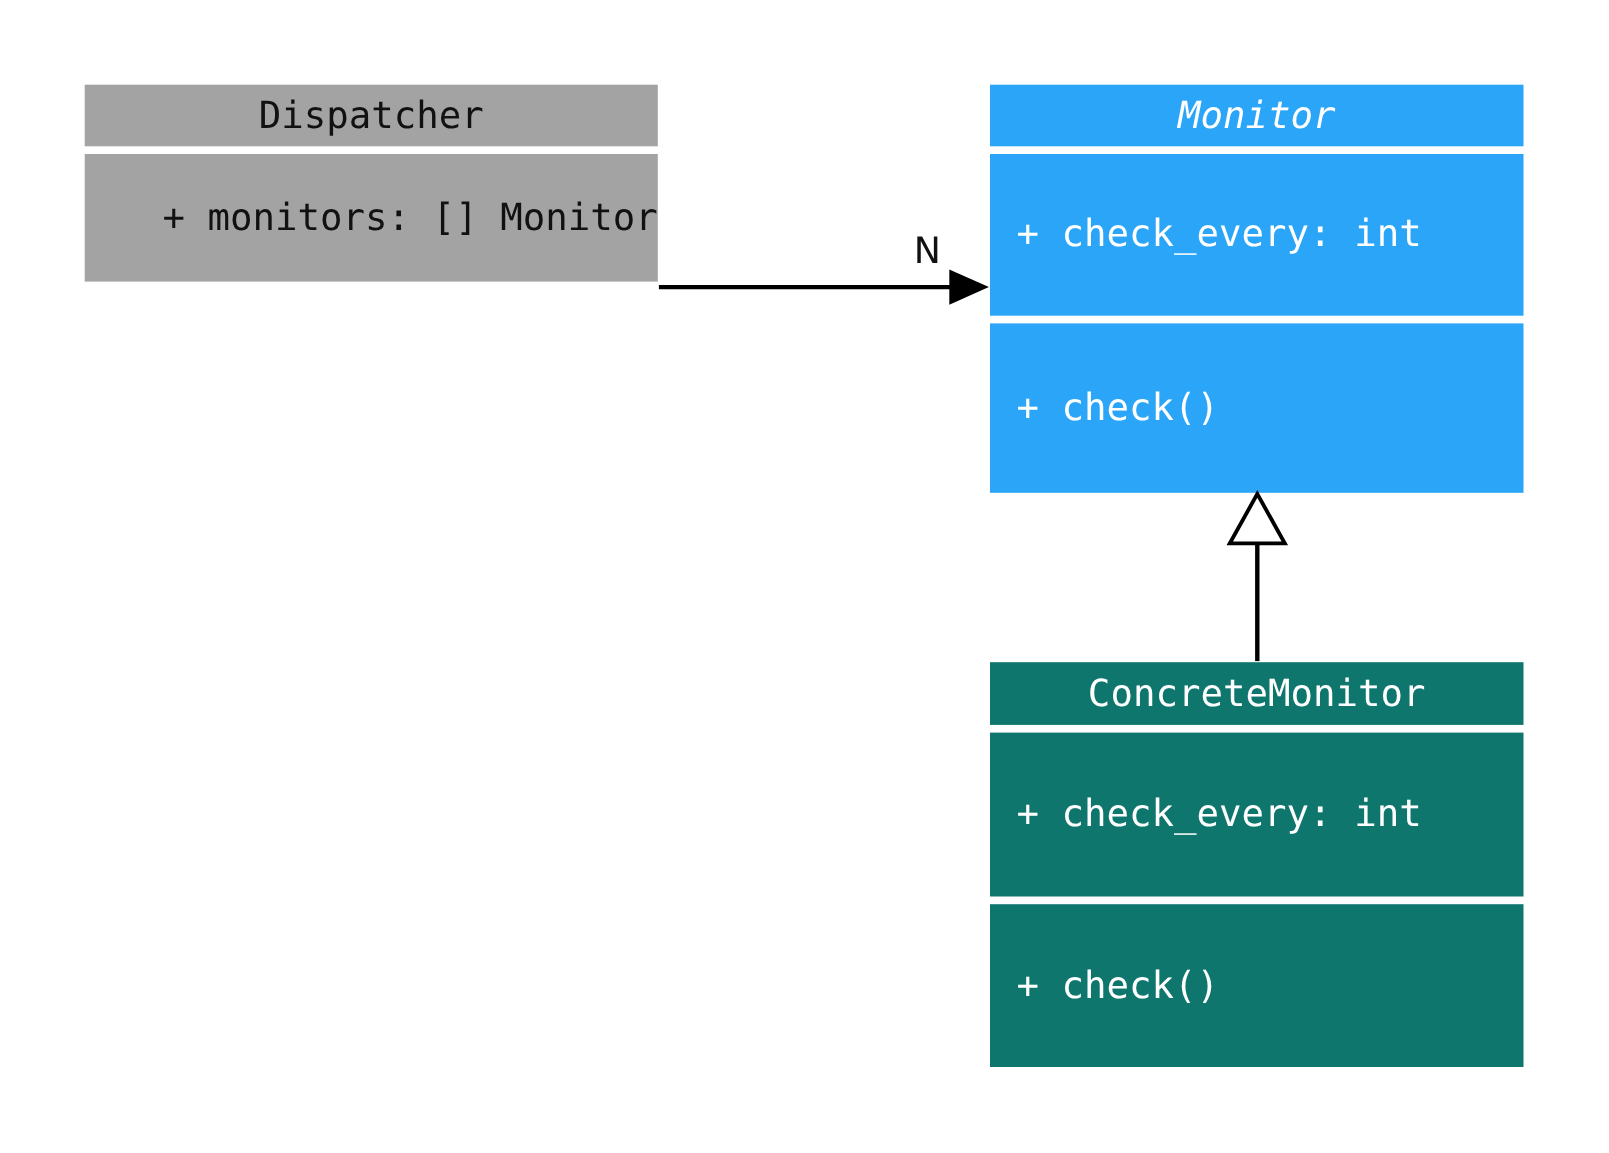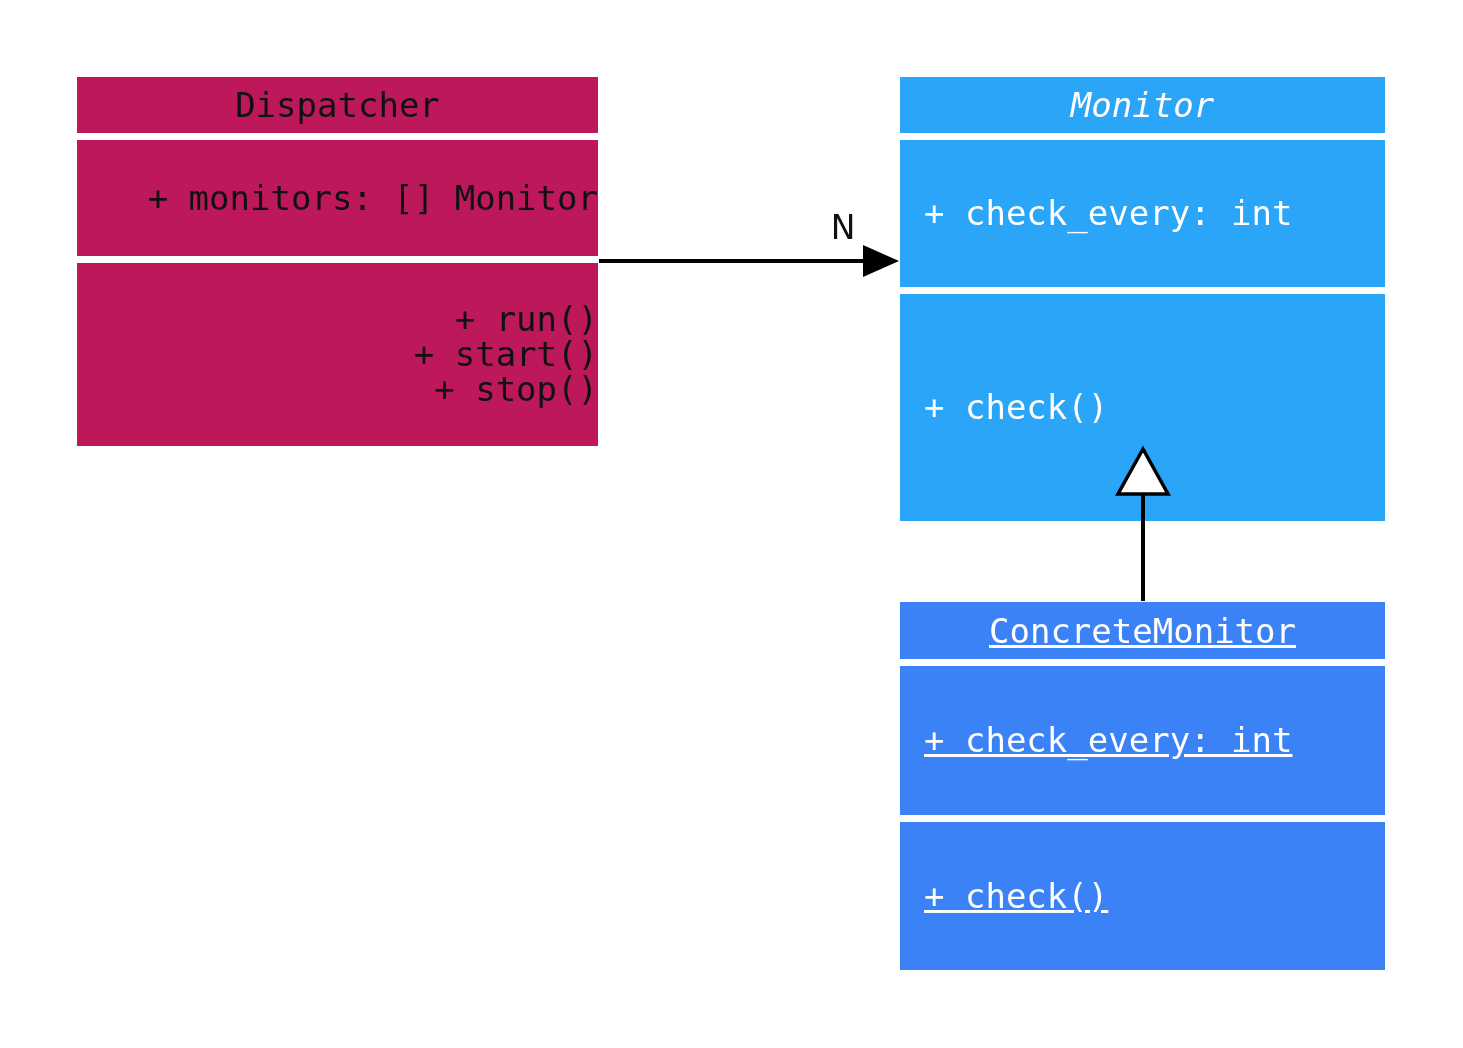--- a/index.html
+++ b/index.html
@@ -35,28 +35,28 @@
     display: flex;
     flex-direction: column;
     justify-content: center;
   }
   .member {
     font-size: 34px;
     line-height: 35px;
     white-space: pre;
   }
   
-  .c-dispatcher .band { background: #be185d; color: #111111; }
+  .c-dispatcher .band { background: #a3a3a3; color: #111111; }
   .c-dispatcher .member { padding-left: 22px; text-align: right; }
   
   .c-monitor .band { background: #2BA5F7; color: #ffffff; }
   .c-monitor .title-band { font-style: italic; }
   .c-monitor .member { padding-left: 24px; }
   
-  .c-concrete .band { background: #3b82f6; color: #ffffff; text-decoration: underline; }
+  .c-concrete .band { background: #0f766e; color: #ffffff; }
   .c-concrete .member { padding-left: 24px; }
 
   .overlay {
     position: absolute;
     left: 0;
     top: 0;
     pointer-events: none;
   }
   .edge-label {
     position: absolute;
@@ -72,28 +72,23 @@
 </head>
 <body>
 
 <div class="canvas">
 
   <div class="uml-class c-dispatcher" style="left:77px; top:77px; width:521px; height:369px;">
     <div class="band title-band" style="height:56px;">Dispatcher</div>
     <div class="band sec" style="height:116px;">
       <div class="member">+ monitors: [] Monitor</div>
     </div>
-    <div class="band sec" style="flex:1;">
-      <div class="member">+ run()</div>
-      <div class="member">+ start()</div>
-      <div class="member">+ stop()</div>
-    </div>
   </div>
 
-  <div class="uml-class c-monitor" style="left:900px; top:77px; width:485px; height:444px;">
+  <div class="uml-class c-monitor" style="left:900px; top:77px; width:485px; height:371px;">
     <div class="band title-band" style="height:56px;">Monitor</div>
     <div class="band sec" style="height:147px;">
       <div class="member">+ check_every: int</div>
     </div>
     <div class="band sec" style="flex:1;">
       <div class="member">+ check()</div>
     </div>
   </div>
 
   <div class="uml-class c-concrete" style="left:900px; top:602px; width:485px; height:368px;">

